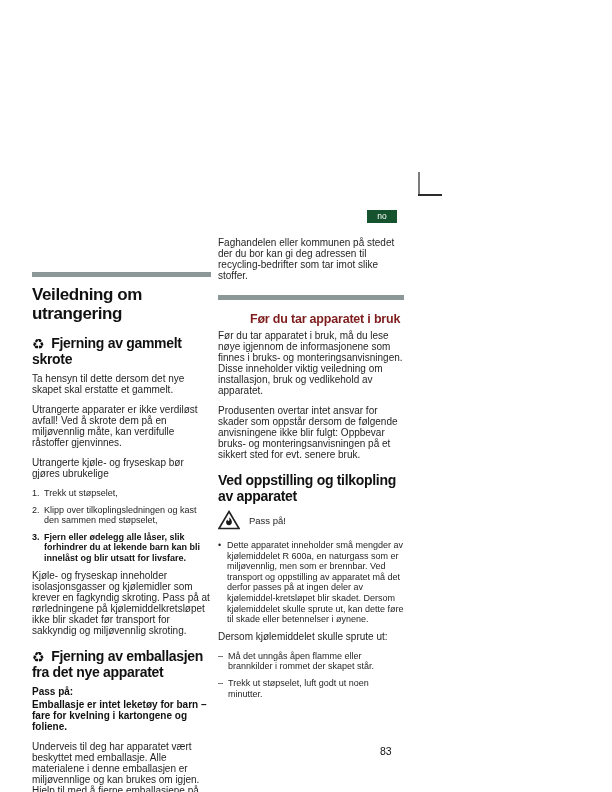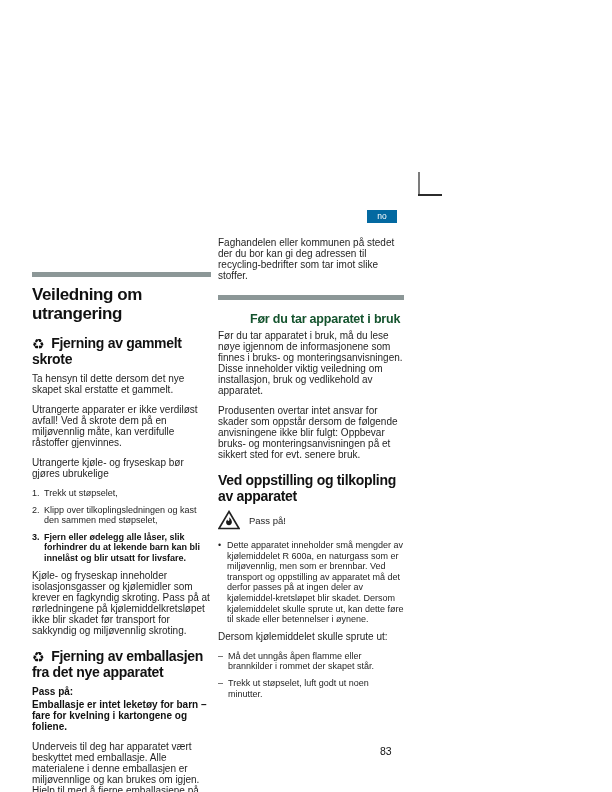--- a/index.html
+++ b/index.html
@@ -12,21 +12,21 @@
     color: #1f1f1f;
     overflow: hidden;
   }
   
   .cm-v { position: absolute; left: 418px; top: 172px; width: 2px; height: 24px; background: #7c7c7c; }
   .cm-h { position: absolute; left: 418px; top: 194px; width: 24px; height: 2px; background: #2b2b2b; }
 
   .lang-badge {
     position: absolute; left: 367px; top: 210px;
     width: 30px; height: 13px;
-    background: #0369a1; color: #ffffff;
+    background: #14532d; color: #ffffff;
     font-size: 8.5px; line-height: 13px; text-align: center;
   }
 
   .col { position: absolute; top: 237px; }
   .col-left  { left: 32px;  width: 179px; margin-top: 35px; }
   .col-right { left: 218px; width: 186px; }
 
   .rule { height: 5px; background: #8c9797; margin: 0 0 8px 0; }
   .col-right .rule { margin-top: 14px; }
 
@@ -36,21 +36,21 @@
     letter-spacing: -0.4px; color: #111;
   }
   h2 {
     margin: 12px 0 6px 0;
     font-size: 14px; line-height: 16px;
     letter-spacing: -0.3px; color: #111;
   }
   h3 {
     margin: 12px 0 4px 0;
     font-size: 12.5px; line-height: 14px;
-    letter-spacing: -0.2px; color: #14532d; padding-left: 32px;
+    letter-spacing: -0.2px; color: #7f1d1d; padding-left: 32px;
   }
   p {
     margin: 0 0 9px 0;
     font-size: 10px; line-height: 11px;
   }
   p.tight { margin-bottom: 2px; }
   .bold { font-weight: bold; color: #111; }
 
   .recycle {
     font-size: 14px; line-height: 14px;

